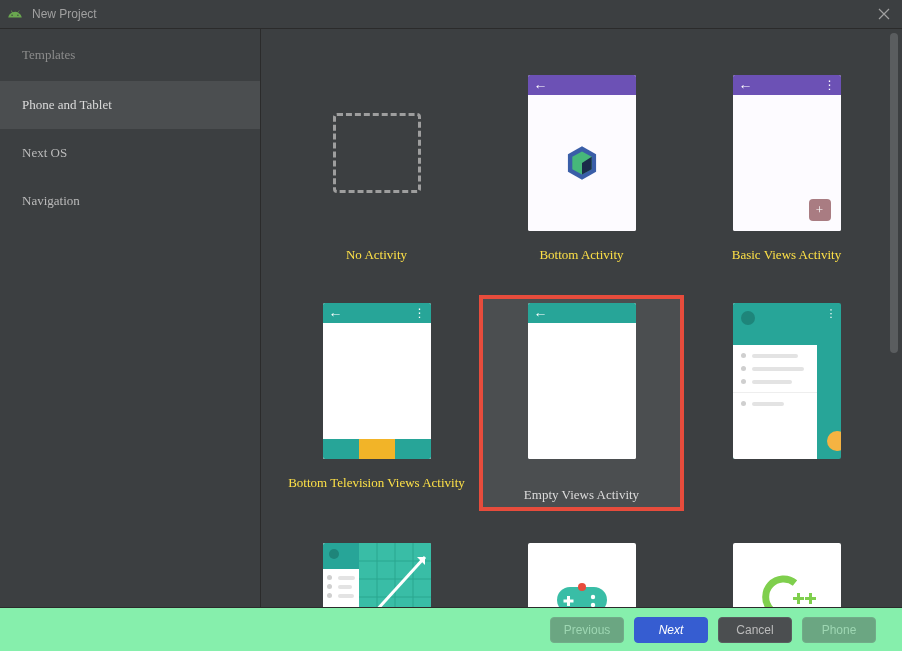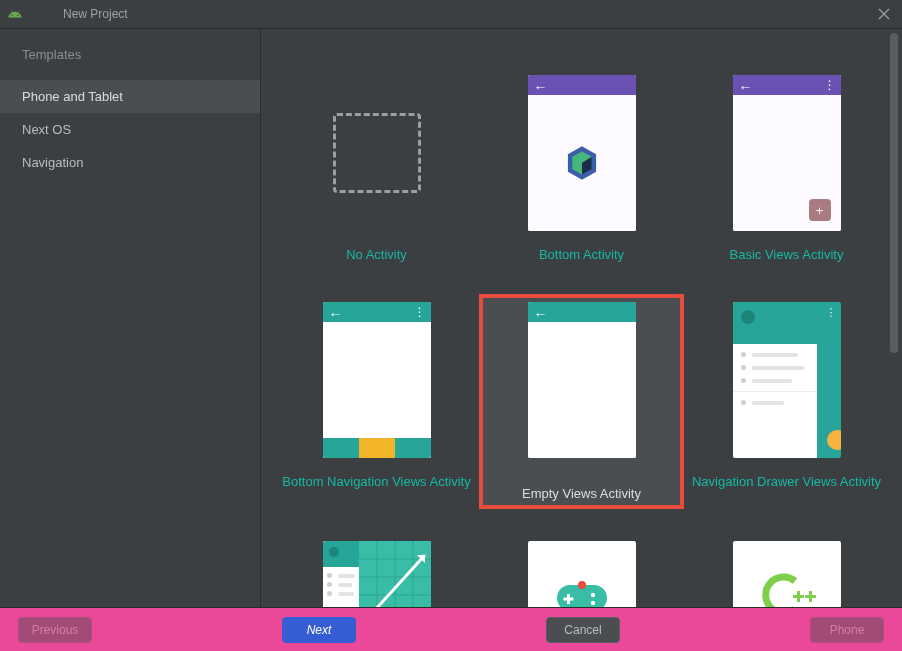--- a/index.html
+++ b/index.html
@@ -12,52 +12,52 @@
       color: #bbbbbb;
       overflow: hidden;
       position: relative;
     }
     .titlebar {
       height: 28px;
       display: flex;
       align-items: center;
       padding: 0 8px;
       background: #3c3f41;
-      gap: 31px;
     }
     .app-icon {
       width: 14px; height: 14px;
       margin-right: 10px;
       display: flex; align-items: center; justify-content: center;
     }
     .titlebar-title { color: #a0a0a0; font-size: 12px; }
     .close-btn {
       margin-left: auto;
       width: 20px; height: 20px;
       display: flex; align-items: center; justify-content: center;
       color: #a0a0a0; cursor: pointer;
     }
     .dialog-body {
       display: flex;
       height: 580px;
       border-top: 1px solid #2b2b2b;
       border-bottom: 1px solid #2b2b2b;
+      font-family: Liberation Serif, serif;
     }
     .sidebar {
       width: 260px;
       background: #3c3f41;
       padding-top: 18px;
     }
     .sidebar-header {
       color: #8c8c8c;
       padding: 0 22px 18px 22px;
       font-size: 13px;
     }
     .sidebar-item {
-      padding: 9px 22px;
+      padding: 16px 22px;
       color: #bbbbbb;
       cursor: pointer;
     }
     .sidebar-item.selected {
       background: #4b4e50;
       color: #dcdcdc;
     }
     .main {
       flex: 1;
       background: #3c3f41;
@@ -87,21 +87,21 @@
     .thumb {
       width: 108px;
       height: 156px;
       background: #fff;
       border-radius: 2px;
       position: relative;
       overflow: hidden;
     }
     .card-label {
       margin-top: 16px;
-      color: #14b8a6;
+      color: #fde047;
       font-size: 13px;
       text-align: center;
     }
     .card.selected .card-label { color: #dcdcdc; margin-top: 28px; }
     
     
     .dashed-box {
       width: 88px; height: 80px;
       border: 3px dashed #9e9e9e;
       border-radius: 4px;
@@ -132,24 +132,24 @@
     .scrollbar-thumb {
       position: absolute; top: 4px; width: 8px; height: 320px;
       background: #5a5d5f; border-radius: 4px;
     }
     
     
     .footer {
       height: 43px;
       display: flex;
       align-items: center;
-      justify-content: space-between;
+      justify-content: flex-end;
       gap: 10px;
-      padding: 0 18px;
-      background: #ec4899;
+      padding: 0 26px;
+      background: #86efac;
     }
     .btn {
       min-width: 74px;
       height: 26px;
       border-radius: 4px;
       border: 1px solid #5a5d5f;
       background: #4b4e50;
       color: #bbbbbb;
       font-size: 12px;
       display: flex; align-items: center; justify-content: center;
@@ -234,21 +234,21 @@
               <span class="menu-dots">⋮</span>
             </div>
           <div style="height:calc(100% - 20px); background:#fff; position:relative;">
             <div style="position:absolute;bottom:0;left:0;right:0;height:20px;background:#27a598;display:flex;">
               <div style="flex:1"></div>
                 <div style="flex:1;background:#f2b428"></div>
                 <div style="flex:1"></div>
             </div>
           </div>
         </div>
-        <div class="card-label">Bottom Navigation Views Activity</div>
+        <div class="card-label">Bottom Television Views Activity</div>
       </div>
 
       <div class="card selected">
         <div class="thumb">
           <div class="appbar teal">
               <span class="back-arrow">←</span>
             </div>
           <div style="height:calc(100% - 20px);background:#fff;"></div>
         </div>
         <div class="card-label">Empty Views Activity</div>
@@ -276,21 +276,20 @@
                 </div>
               <div style="height:1px;background:#eee;margin:4px 0;"></div>
               <div class="drawer-item">
                   <div class="drawer-dot"></div>
                   <div class="drawer-line" style="max-width:32px"></div>
                 </div>
             </div>
           </div>
           <div class="fab gold"></div>
         </div>
-        <div class="card-label">Navigation Drawer Views Activity</div>
       </div>
 
       <div class="card">
         <div class="thumb-partial">
           <div style="position:absolute;left:0;top:0;bottom:0;width:36px;background:#fff;">
             <div style="height:26px;background:#27a598;position:relative;">
                 <div style="position:absolute;left:6px;top:6px;width:10px;height:10px;border-radius:50%;background:#1e857a;"></div>
               </div>
             <div style="padding:4px 4px;">
               <div class="drawer-item" style="padding:2px 0">

